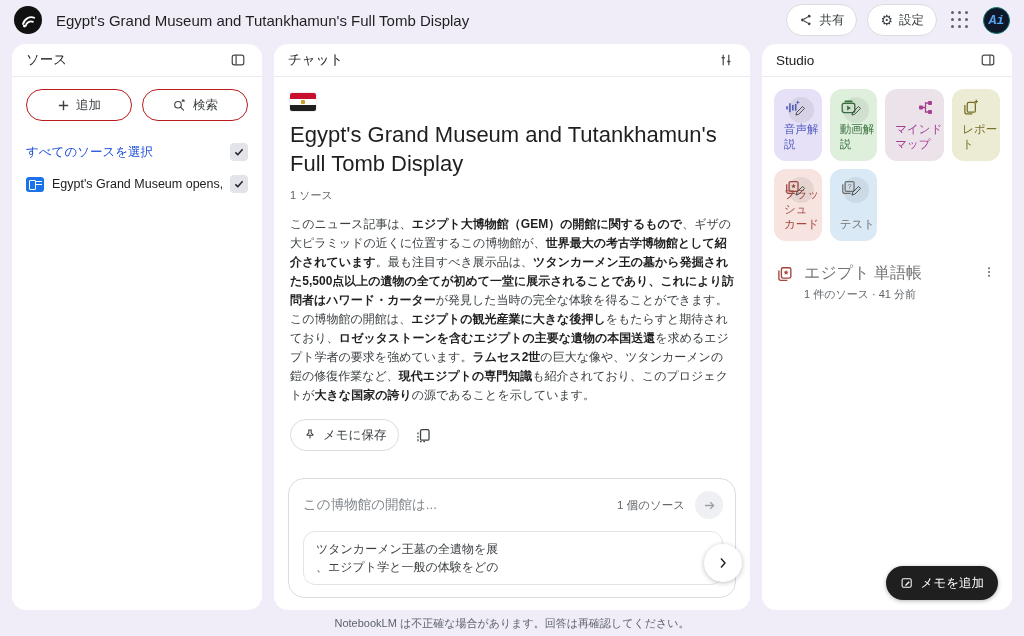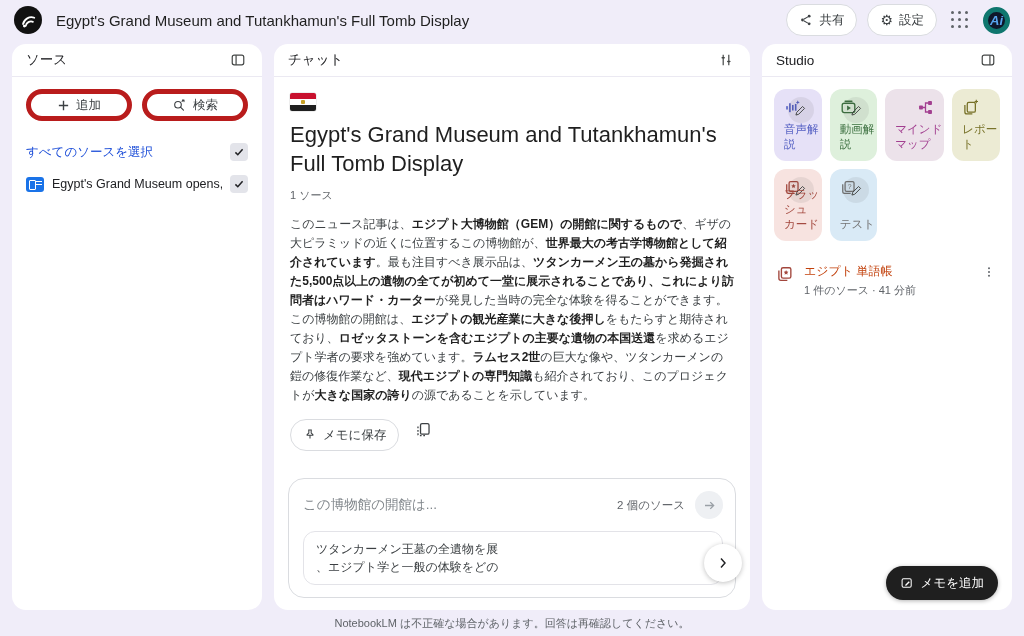--- a/index.html
+++ b/index.html
@@ -9,50 +9,50 @@
     background:#f0edf9; color:#202124; position:relative; font-size:13px;
   }
   
   .hdr { height:40px; display:flex; align-items:center; padding:0 14px; }
   .logo { width:28px; height:28px; border-radius:50%; background:#111; display:flex; align-items:center; justify-content:center; flex:0 0 28px; }
   .hdr-title { font-size:15px; margin-left:14px; color:#1f1f1f; flex:1; white-space:nowrap; overflow:hidden; }
   .hdr-right { display:flex; align-items:center; gap:10px; }
   .pill { display:inline-flex; align-items:center; gap:6px; background:#fff; border:1px solid #dadce0; border-radius:16px; height:28px; padding:15px 12px; font-size:12.5px; color:#3c4043; cursor:pointer; font-family:inherit; }
   .appgrid { width:26px; height:26px; border:none; background:transparent; display:grid; grid-template-columns:repeat(3,1fr); gap:3px; padding:4px; cursor:pointer; }
   .appgrid i { width:3px; height:3px; border-radius:50%; background:#5f6368; }
-  .avatar { width:27px; height:27px; border-radius:50%; background:#0f172a; border:5px solid #0f766e; display:flex; align-items:center; justify-content:center; font-weight:bold; font-style:italic; font-size:13px; color:#57a4ee; cursor:pointer; }
+  .avatar { width:27px; height:27px; border-radius:50%; background:#0f172a; border:1px solid #0f766e; display:flex; align-items:center; justify-content:center; font-weight:bold; font-style:italic; font-size:13px; color:#57a4ee; cursor:pointer;font-family:Liberation Mono, monospace; }
   
   .main { position:absolute; top:44px; left:0; right:0; bottom:26px; display:flex; gap:12px; padding:0 12px; }
   .panel { background:#fff; border-radius:14px; display:flex; flex-direction:column; overflow:hidden; }
   .p-left { flex:0 0 250px; }
   .p-mid  { flex:1; }
   .p-right{ flex:0 0 250px; position:relative; }
   .phead { height:32px; display:flex; align-items:center; justify-content:space-between; padding:0 14px; font-size:13.5px; color:#202124; flex:0 0 32px; }
   .pdiv { height:1px; background:#ebe9f2; flex:0 0 1px; }
   .icobtn { background:none; border:none; cursor:pointer; display:flex; align-items:center; padding:2px; }
   
   .srcbtns { display:flex; gap:10px; padding:12px 14px; }
-  .bigpill { flex:1; height:32px; border:5px solid #b91c1c; background:#fff; border-radius:16px; display:flex; align-items:center; justify-content:center; gap:6px; font-size:12.5px; color:#3c4043; cursor:pointer; font-family:inherit; }
+  .bigpill { flex:1; height:32px; border:1px solid #b91c1c; background:#fff; border-radius:16px; display:flex; align-items:center; justify-content:center; gap:6px; font-size:12.5px; color:#3c4043; cursor:pointer; font-family:inherit; }
   .selrow { display:flex; align-items:center; justify-content:space-between; padding:10px 14px 6px 14px; font-size:12.5px; color:#1d4ed8; }
   .chk { width:18px; height:18px; border-radius:4px; background:#e3e4ea; display:flex; align-items:center; justify-content:center; cursor:pointer; flex:0 0 18px; }
   .srcrow { display:flex; align-items:center; gap:8px; padding:8px 14px; cursor:pointer; }
   .srcicon { width:18px; height:15px; border-radius:3px; background:#1a73e8; position:relative; flex:0 0 18px; }
   .srcicon:before { content:""; position:absolute; left:3px; top:3.5px; width:5px; height:8px; border:1.3px solid #fff; border-radius:1px; }
   .srcicon:after { content:""; position:absolute; right:2.5px; top:4.5px; width:6px; height:1.4px; background:#fff; box-shadow:0 3px 0 #fff; }
   .srclabel { flex:1; font-size:12.5px; color:#202124; white-space:nowrap; overflow:hidden; }
   
   .chatbody { flex:1; overflow:hidden; padding:16px 16px 0 16px; }
   .flag { width:26px; height:18px; border-radius:2px; overflow:hidden; position:relative; box-shadow:0 0 0 .5px #ddd; }
   .flag .r { height:6px; background:#c8102e; } .flag .w { height:6px; background:#fff; } .flag .b { height:6px; background:#1f1f1f; }
   .flag .em { position:absolute; left:11px; top:7px; width:4px; height:4px; background:#c9a227; border-radius:1px; }
   .doc-title { font-size:22px; font-weight:500; line-height:1.3; color:#1f1f1f; margin-top:10px; }
   .srccount { font-size:11px; color:#5f6368; margin-top:10px; }
   .summary { font-size:12px; line-height:19px; color:#3c4043; margin-top:12px; }
   .summary .b { font-weight:bold; color:#1f1f1f; }
-  .noterow { display:flex; gap:14px; margin-top:14px; }
+  .noterow { display:flex; align-items:center; gap:14px; margin-top:14px; }
   .copybtn { background:none; border:none; cursor:pointer; display:flex; padding:2px; }
   .actionrow { display:flex; gap:10px; margin-top:18px; }
   .achip { flex:1; height:32px; border:1px solid #dadce0; background:#fff; border-radius:16px; display:flex; align-items:center; justify-content:center; gap:7px; font-size:12.5px; color:#3c4043; cursor:pointer; font-family:inherit; }
   .inputwrap { position:relative; margin:10px 14px 12px 14px; flex:0 0 auto; }
   .inputbox { border:1px solid #dadce0; border-radius:16px; padding:12px 12px 12px 14px; background:#fff; overflow:hidden; }
   .inputtop { display:flex; align-items:center; }
   .inputph { flex:1; font-size:13.5px; color:#80868b; }
   .srccnt2 { font-size:11.5px; color:#5f6368; margin-right:10px; }
   .sendbtn { width:28px; height:28px; border-radius:50%; background:#eef0f3; border:none; display:flex; align-items:center; justify-content:center; cursor:pointer; }
   .chips { display:flex; gap:10px; margin-top:12px; }
@@ -66,21 +66,21 @@
   .scard { height:72px; border-radius:12px; position:relative; padding:10px; cursor:pointer; }
   .scard .slabel { position:absolute; left:10px; bottom:9px; font-size:11.5px; }
   .pencil { position:absolute; top:8px; right:8px; width:26px; height:26px; border-radius:50%; border:none; background:rgba(68,71,70,.09); display:flex; align-items:center; justify-content:center; cursor:pointer; }
   .c-audio { background:#e6e1f7; color:#5560c3; }
   .c-video { background:#def0dc; color:#3b6f3f; }
   .c-mind  { background:#ece2ea; color:#a23f90;padding-left:32px; }
   .c-report{ background:#ecebd4; color:#767026; }
   .c-flash { background:#f7e3e0; color:#a2463c; }
   .c-quiz  { background:#d9eaf6; color:#737373; }
   .deckrow { display:flex; align-items:flex-start; gap:10px; padding:10px 14px; cursor:pointer; }
-  .decktitle { font-size:12px; color:#c2410c; }
+  .decktitle { font-size:16px; color:#737373; }
   .deckmeta { font-size:11px; color:#5f6368; margin-top:3px; }
   .kebab { margin-left:auto; background:none; border:none; cursor:pointer; padding:2px; }
   .addnote { position:absolute; right:14px; bottom:10px; height:34px; border-radius:17px; background:#1f1f1f; color:#fff; border:none; display:flex; align-items:center; gap:7px; padding:0 14px; font-size:12.5px; cursor:pointer; font-family:Liberation Serif, serif; box-shadow:0 1px 4px rgba(0,0,0,.3); }
   
   .foot { position:absolute; left:0; right:0; bottom:5px; text-align:center; font-size:11px; color:#5f6368; }
   svg { display:block; }
 </style>
 </head>
 <body>
 
@@ -226,21 +226,21 @@
         <button class="achip">
           
           
         </button>
       </div>
     </div>
     <div class="inputwrap">
       <div class="inputbox">
         <div class="inputtop">
           <span class="inputph">この博物館の開館は...</span>
-          <span class="srccnt2">2 個のソース</span>
+          <span class="srccnt2">1 個のソース</span>
           <button class="sendbtn">
             <svg width="15" height="15" viewBox="0 0 20 20" fill="none">
               <path d="M4 10h11M11 5.5L15.5 10 11 14.5" stroke="#9aa0a6" stroke-width="1.8"></path>
             </svg>
           </button>
         </div>
         <div class="chips">
           <div class="chip chip2">
             <div>ツタンカーメン王墓の全遺物を展</div>
             <div>、エジプト学と一般の体験をどの</div>

